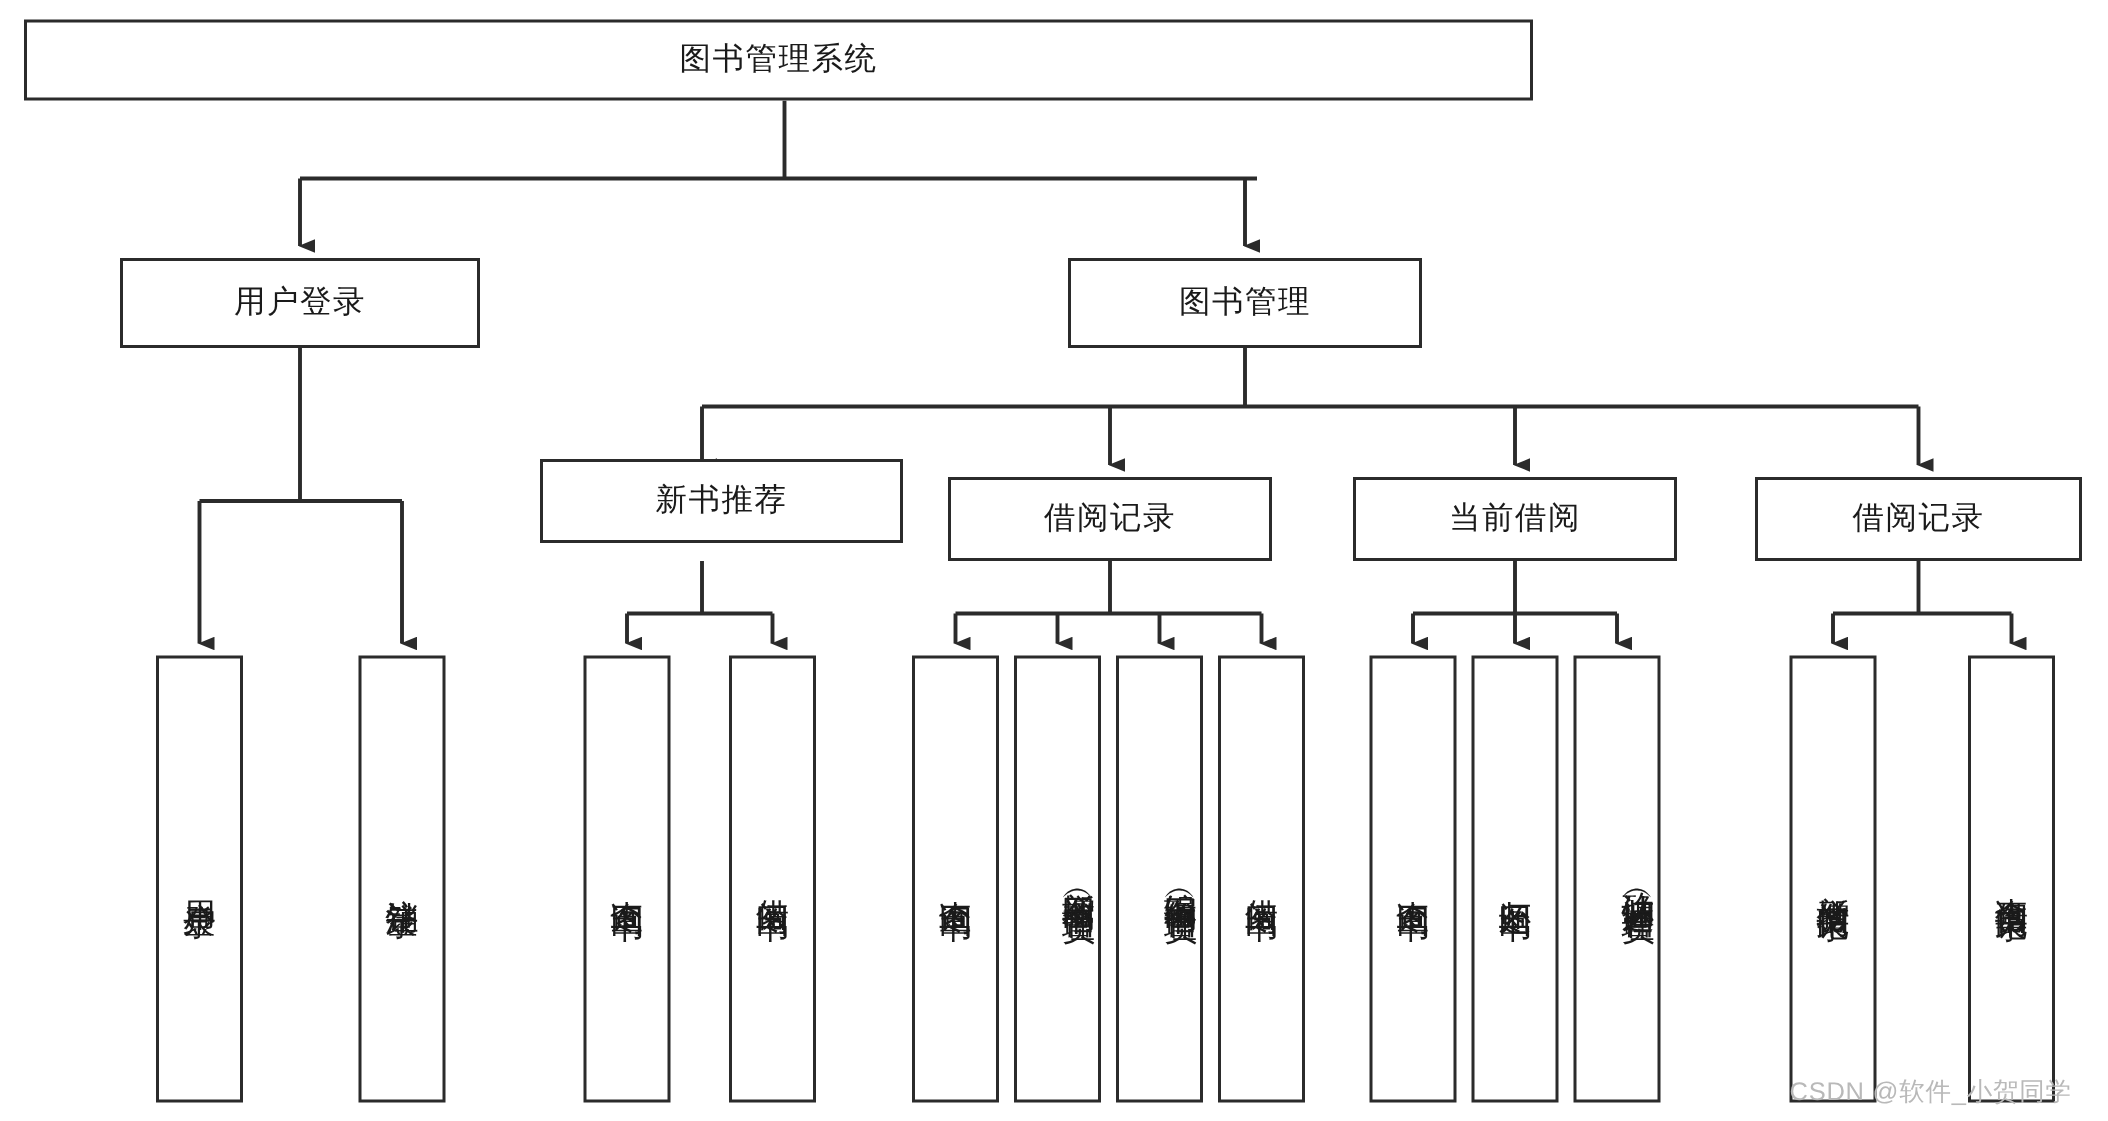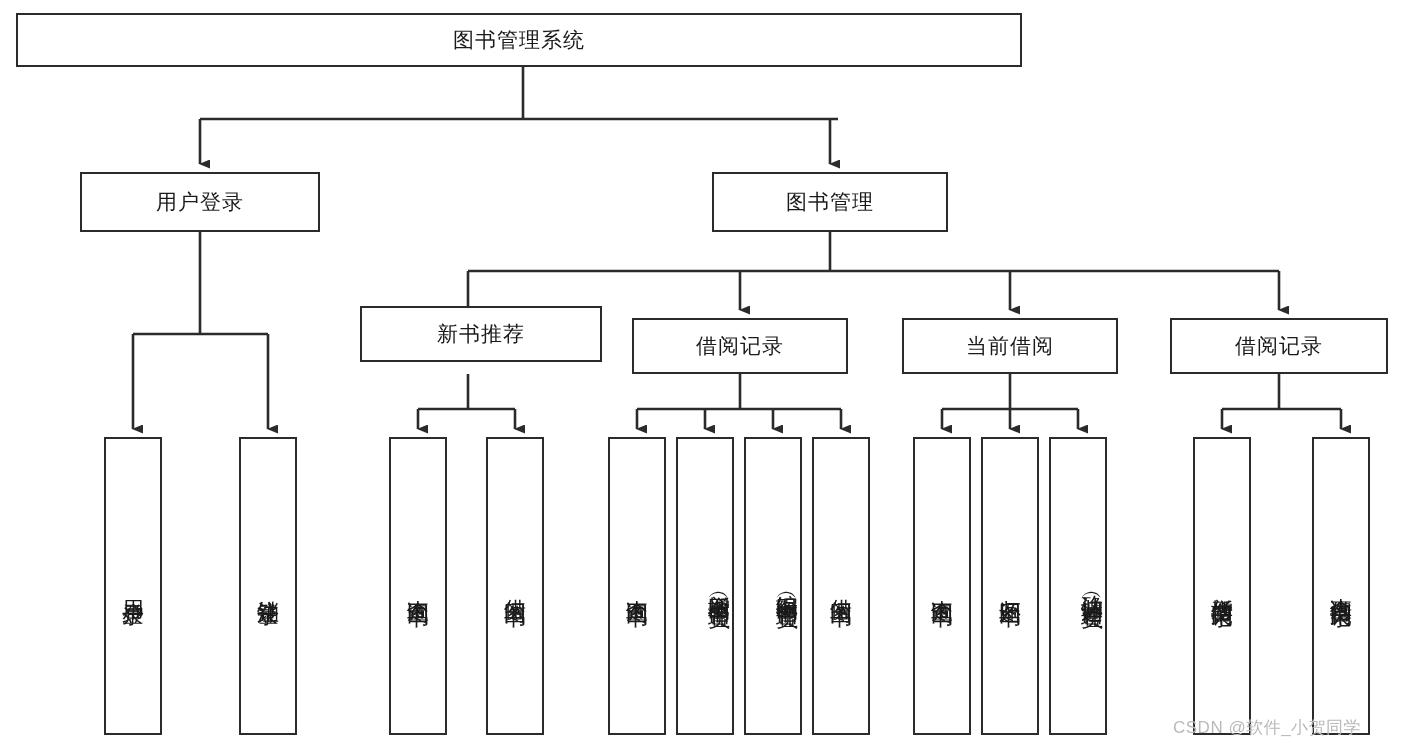--- a/index.html
+++ b/index.html
@@ -191,15 +191,15 @@
     <span class="label">确认归还（管理员）</span>
   </div>
 
   <div class="node vertical" style="left:1193px; top:437px; width:58px; height:298px;">
     <span class="label">新增借阅记录</span>
   </div>
   <div class="node vertical" style="left:1312px; top:437px; width:58px; height:298px;">
     <span class="label">查询借阅记录</span>
   </div>
 
-  <div class="watermark" style="left:1153px; top:716px;padding-left:20px;">CSDN @软件_小贺同学</div>
+  <div class="watermark" style="left:1193px; top:716px;">CSDN @软件_小贺同学</div>
 
 </div>
 
 </body></html>

